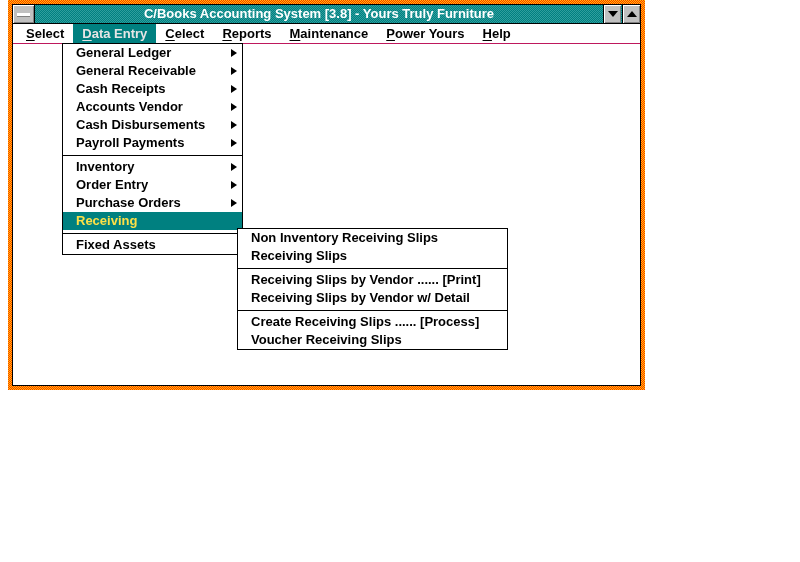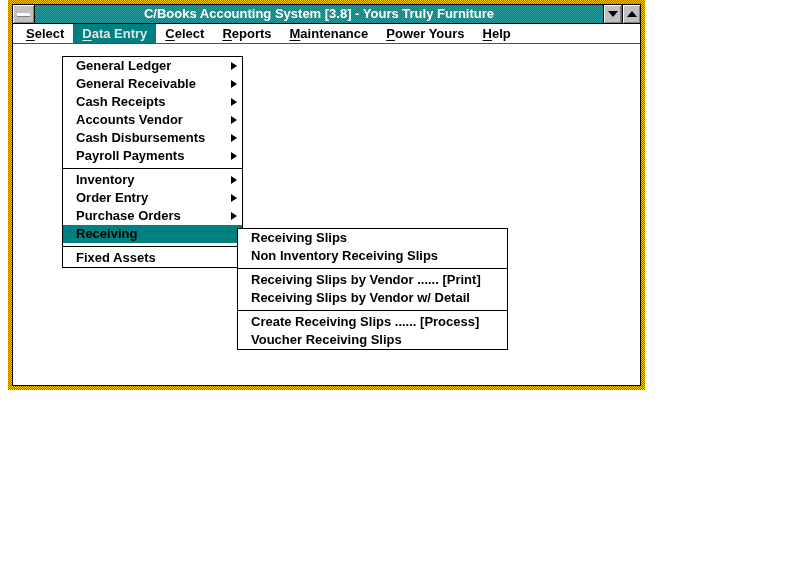--- a/index.html
+++ b/index.html
@@ -54,27 +54,27 @@
     padding:0 9px;line-height:19px;color:#000;white-space:nowrap;cursor:default;
   }
   .mb-item.selected{background:#008080;color:#e5e5e5;}
   .mb-item .mn{text-decoration:underline;text-underline-offset:2px;}
   .content{flex:1;background:#fff;}
   
   .menu{
     position:absolute;background:#fff;border:1px solid #000;
     box-sizing:border-box;font-size:13px;font-weight:bold;z-index:5;
   }
-  .dropdown{left:62px;top:56px;width:181px;}
+  .dropdown{left:62px;top:43px;width:181px;}
   .submenu{left:237px;top:228px;width:271px;z-index:6;}
   .mi{
     position:relative;height:18px;line-height:18px;padding-left:13px;
     color:#000;white-space:nowrap;cursor:default;
   }
-  .mi.selected{background:#008080;color:#000000;}
+  .mi.selected{background:#008080;color:#fde047;}
   .mi .sub-arrow{
     position:absolute;right:5px;top:5px;width:0;height:0;
     border-left:6px solid #000;border-top:4px solid transparent;border-bottom:4px solid transparent;
   }
   .menu-sep{height:6px;display:flex;align-items:center;}
   .menu-sep::after{content:"";width:100%;border-top:1px solid #000;}
 </style>
 </head>
 <body>
 
@@ -118,21 +118,21 @@
   <div class="menu-sep"></div>
   <div class="mi"><span>Inventory</span><span class="sub-arrow"></span></div>
   <div class="mi"><span>Order Entry</span><span class="sub-arrow"></span></div>
   <div class="mi"><span>Purchase Orders</span><span class="sub-arrow"></span></div>
   <div class="mi selected"><span>Receiving</span></div>
   <div class="menu-sep"></div>
   <div class="mi"><span>Fixed Assets</span></div>
 </div>
 
 <div class="menu submenu">
+  <div class="mi"><span>Non Inventory Receiving Slips</span></div>
   <div class="mi"><span>Receiving Slips</span></div>
-  <div class="mi"><span>Non Inventory Receiving Slips</span></div>
   <div class="menu-sep"></div>
   <div class="mi"><span>Receiving Slips by Vendor ...... [Print]</span></div>
   <div class="mi"><span>Receiving Slips by Vendor w/ Detail</span></div>
   <div class="menu-sep"></div>
   <div class="mi"><span>Create Receiving Slips ...... [Process]</span></div>
   <div class="mi"><span>Voucher Receiving Slips</span></div>
 </div>
 
 </body></html>

